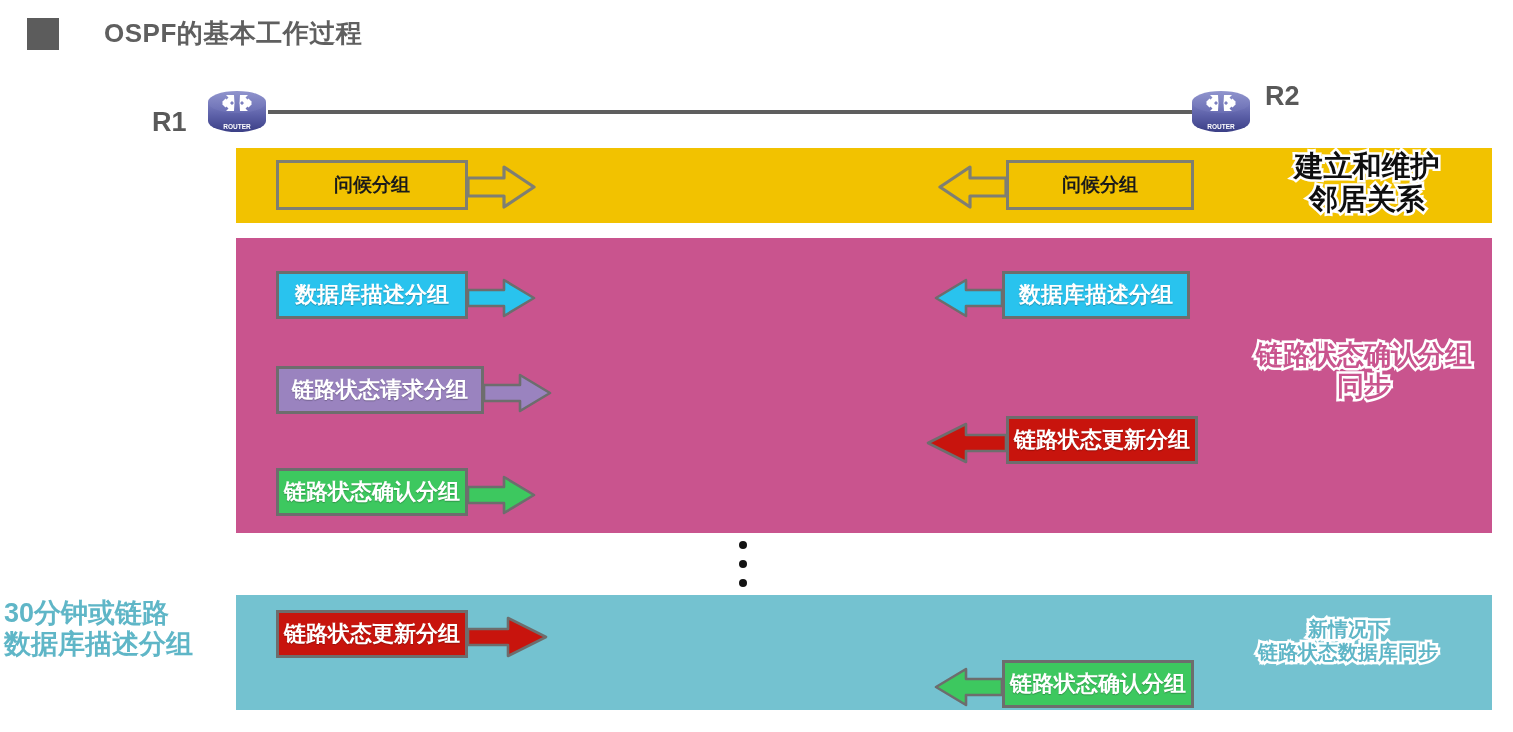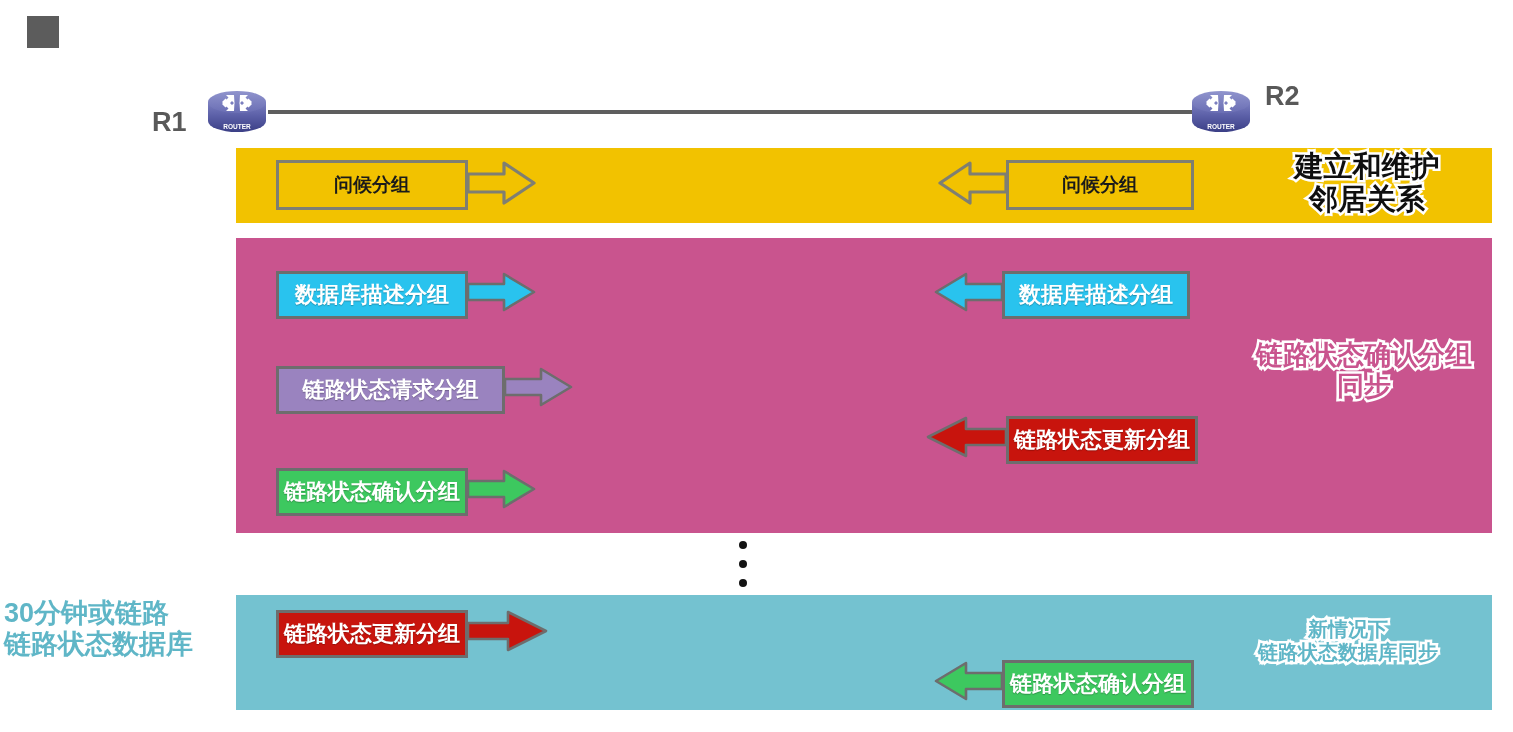--- a/index.html
+++ b/index.html
@@ -64,21 +64,21 @@
     width: 1256px;
   }
   #band-hello   { top: 148px;  height: 75px;  background: #f2c200; }
   #band-lsdb    { top: 238px;  height: 295px; background: #c9548e; }
   #band-new     { top: 595px;  height: 115px; background: #74c2d0; }
 
   
   .pkt {
     position: absolute;
     display: flex;
-    align-items: flex-start;
+    align-items: flex-end;
     padding-left: 8px;
   }
   .pkt-box {
     display: flex;
     align-items: center;
     justify-content: center;
     border: 3px solid #7a7a6e;
     white-space: nowrap;
     font-weight: bold;
   }
@@ -150,20 +150,21 @@
     width: 8px; height: 8px;
     border-radius: 50%;
     background: #131313;
   }
 </style>
 </head>
 <body>
 
 <div class="title-row">
   <div class="title-square"></div>
+  <div class="title-text">OSPF的基本工作过程</div>
 </div>
 
 <div class="router-label" id="r1-label">R1</div>
 <div class="router-label" id="r2-label">R2</div>
 
 <div class="link-line"></div>
 
 <svg class="router" id="r1-router" viewBox="0 0 62 46">
   <defs>
     <linearGradient id="rtrBody" x1="0" y1="0" x2="0" y2="1">
@@ -236,21 +237,21 @@
 <div class="pkt style-solid" style="left:926px; top:271px;">
   <svg class="arrow" width="68" height="42" viewBox="0 0 68 42">
     <path d="M68 13 L32 13 L32 3 L2 21 L32 39 L32 29 L68 29 Z" fill="#29c3ee" stroke="#6d6d6d" stroke-width="2.6" stroke-linejoin="round"></path>
   </svg>
   <div class="pkt-box" style="width:188px; background:#29c3ee;">
     <span>数据库描述分组</span>
   </div>
 </div>
 
 <div class="pkt style-solid" style="left:268px; top:366px;">
-  <div class="pkt-box" style="width:229px; background:#9a83bf;">
+  <div class="pkt-box" style="width:208px; background:#9a83bf;">
     <span>链路状态请求分组</span>
   </div>
   <svg class="arrow" width="68" height="42" viewBox="0 0 68 42">
     <path d="M0 13 L36 13 L36 3 L66 21 L36 39 L36 29 L0 29 Z" fill="#9a83bf" stroke="#6d6d6d" stroke-width="2.6" stroke-linejoin="round"></path>
   </svg>
 </div>
 
 <div class="pkt style-solid" style="left:918px; top:416px;">
   <svg class="arrow" width="80" height="42" viewBox="0 0 80 42">
     <path d="M80 13 L40 13 L40 2 L2 21 L40 40 L40 29 L80 29 Z" fill="#c8140d" stroke="#6d6d6d" stroke-width="2.6" stroke-linejoin="round"></path>
@@ -274,21 +275,21 @@
 
 <div class="ellipsis">
   <i></i>
   <i></i>
   <i></i>
 </div>
 
 <div class="band" id="band-new"></div>
 
 <div class="caption cap-teal-left" style="left:4px; top:598px; width:225px;">30分钟或链路
-链路状态数据库</div>
+数据库描述分组</div>
 
 <div class="pkt style-solid" style="left:268px; top:610px;">
   <div class="pkt-box" style="width:192px; background:#c8140d;">
     <span>链路状态更新分组</span>
   </div>
   <svg class="arrow" width="80" height="42" viewBox="0 0 80 42">
     <path d="M0 13 L40 13 L40 2 L78 21 L40 40 L40 29 L0 29 Z" fill="#c8140d" stroke="#6d6d6d" stroke-width="2.6" stroke-linejoin="round"></path>
   </svg>
 </div>
 

